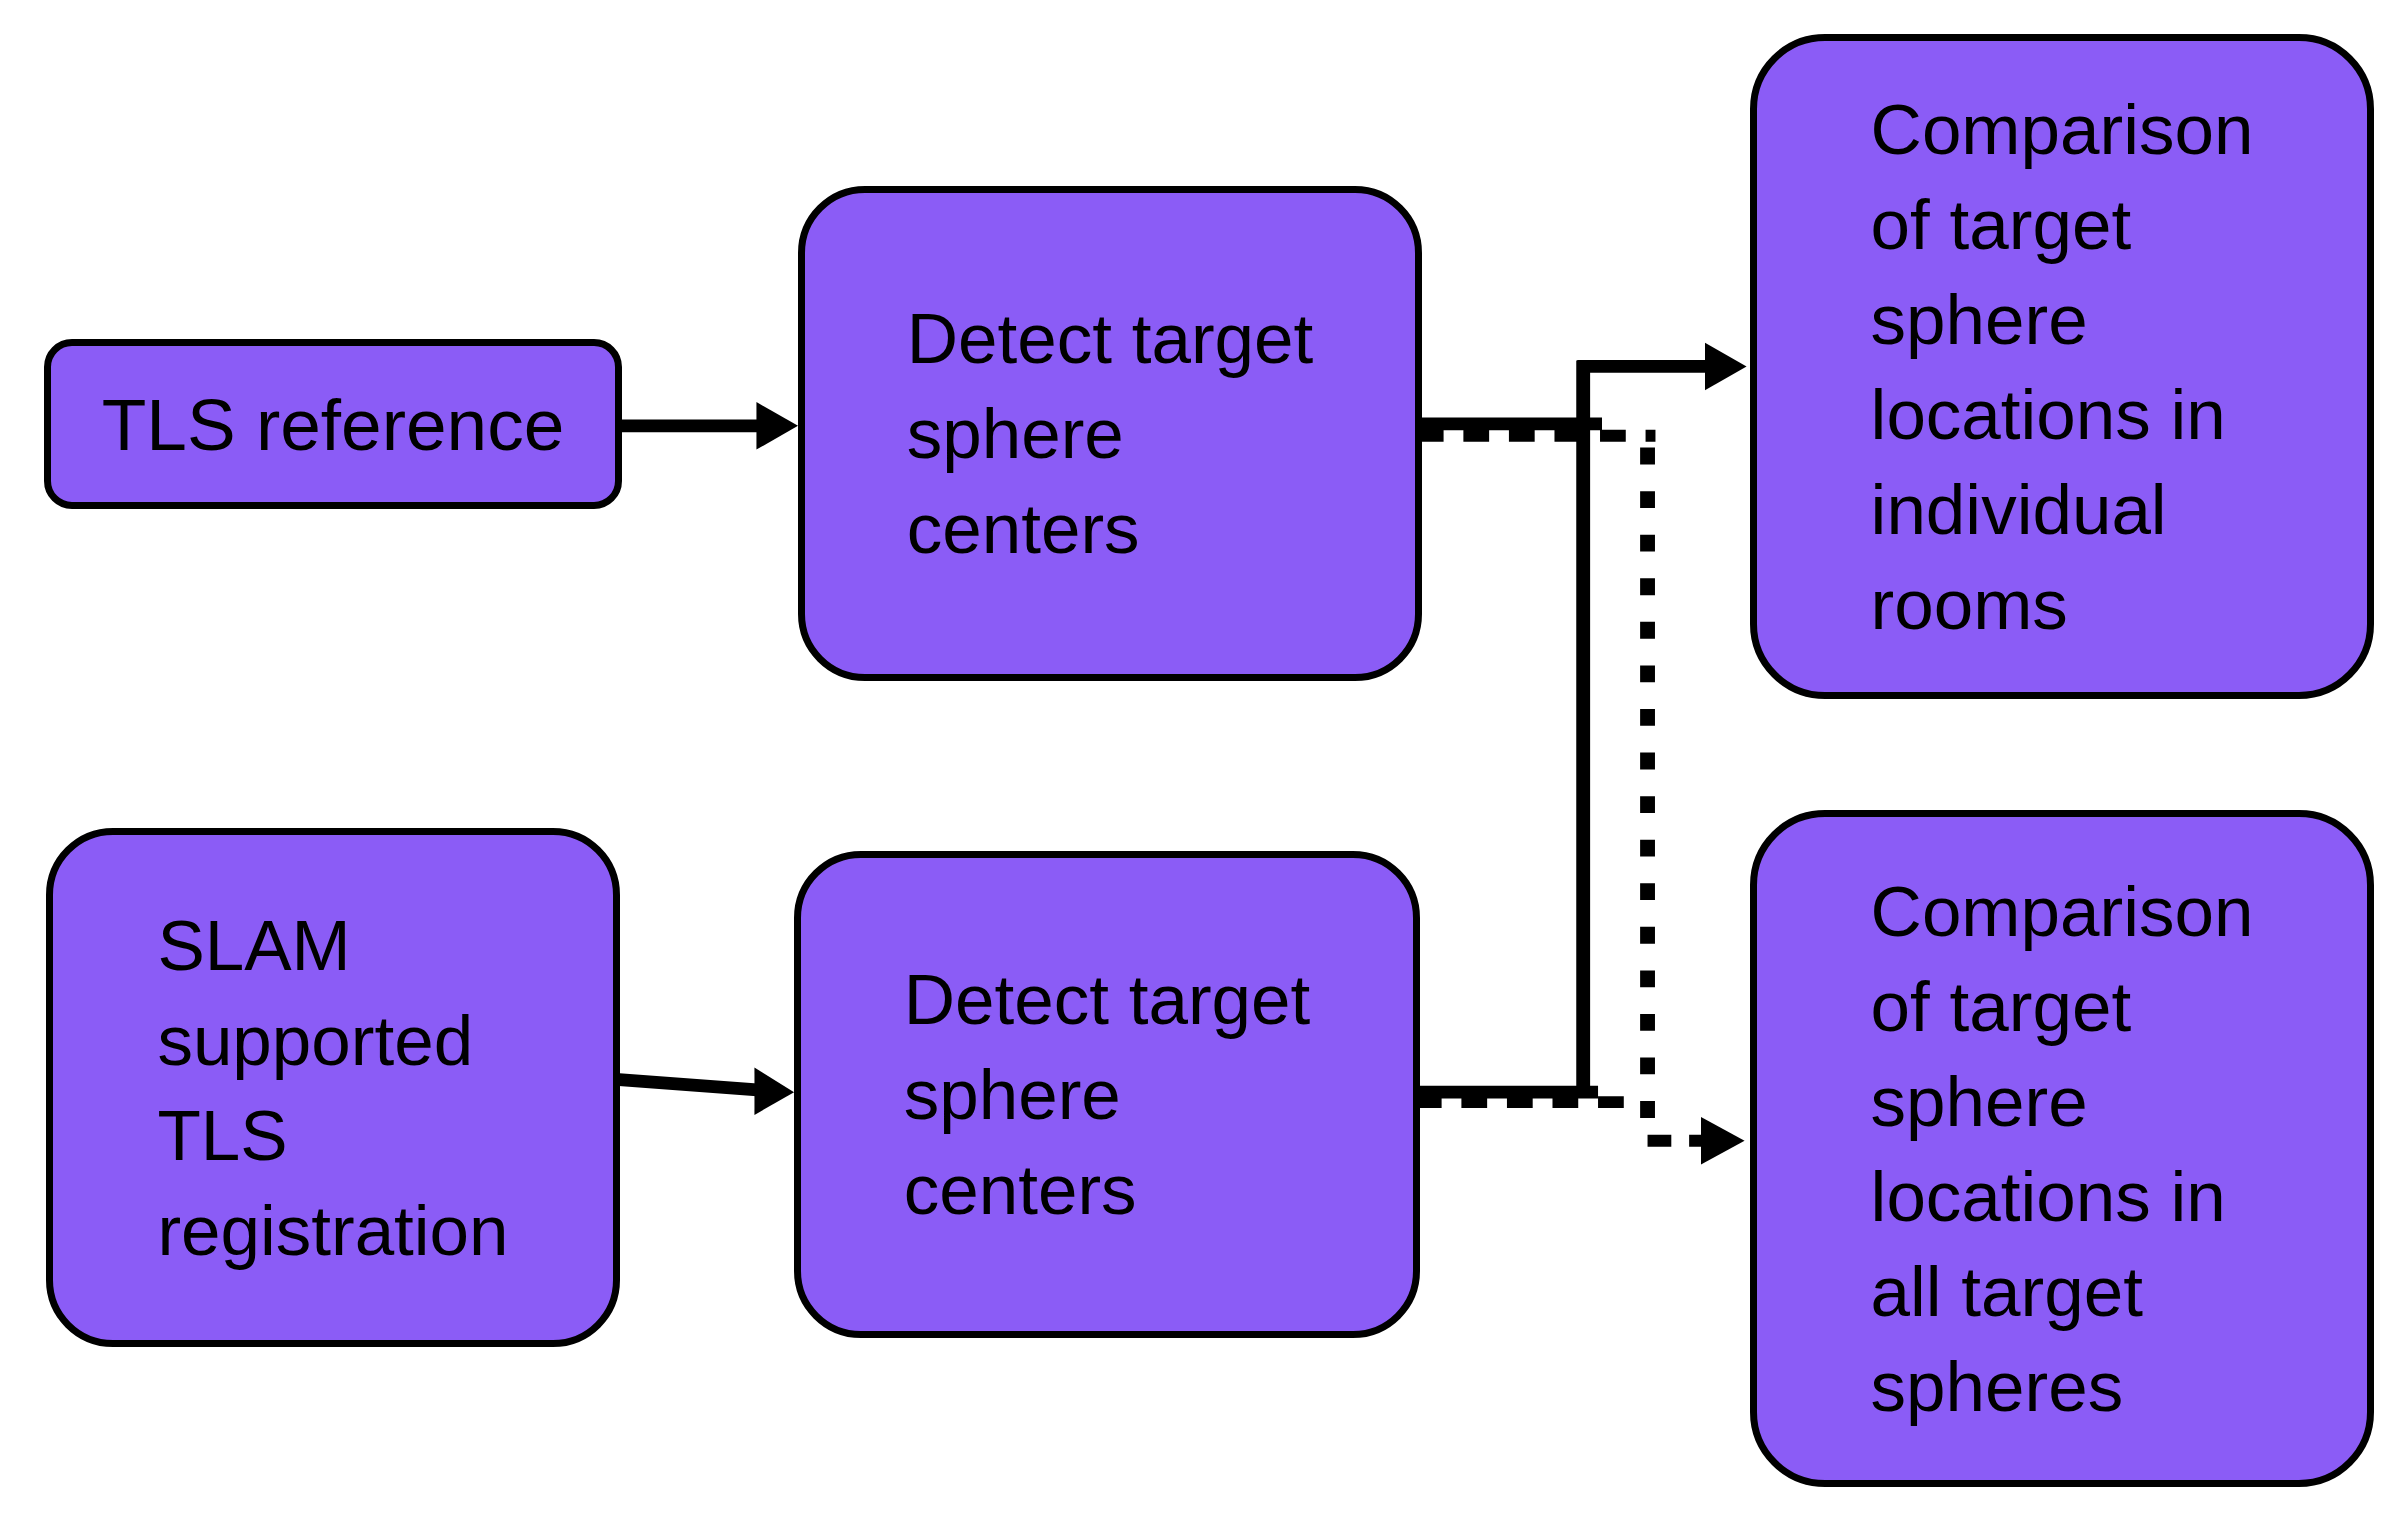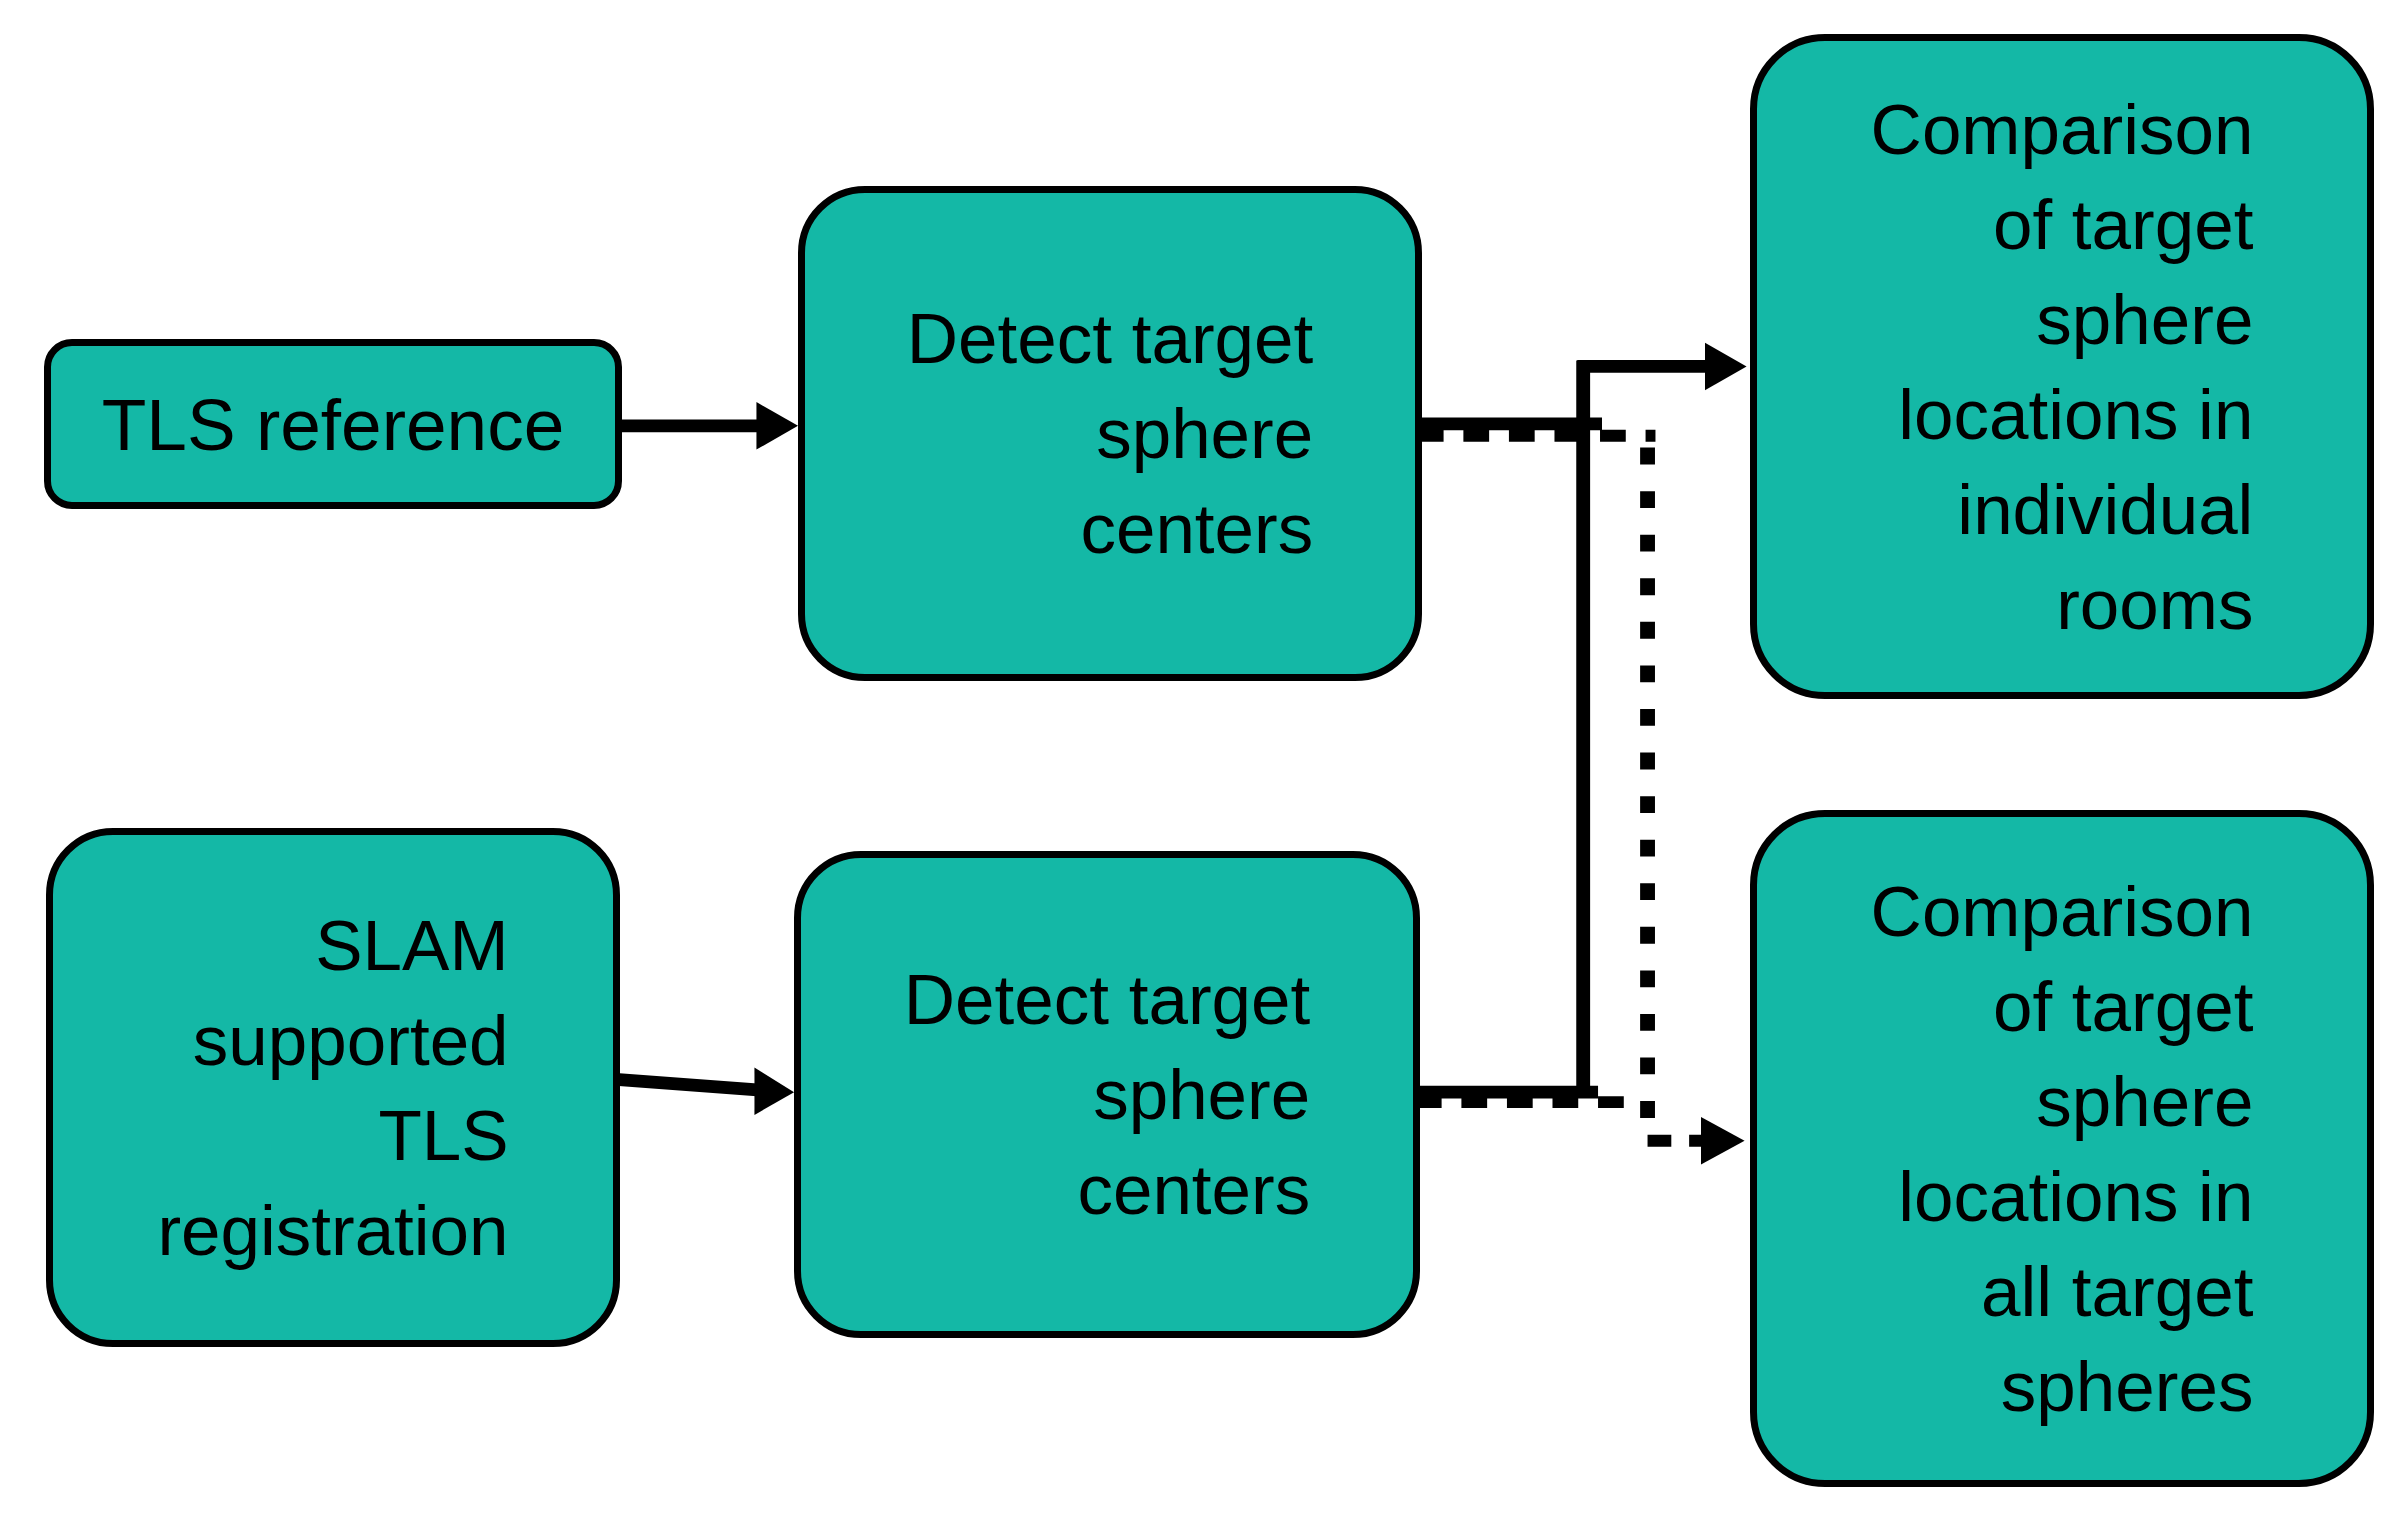--- a/index.html
+++ b/index.html
@@ -18,26 +18,26 @@
   .connector-layer {
     position: absolute;
     left: 0;
     top: 0;
     width: 2403px;
     height: 1518px;
   }
   .node {
     position: absolute;
     box-sizing: border-box;
-    background: #14b8a6;
+    background: #8b5cf6;
     border: 7px solid #000000;
     display: flex;
     align-items: center;
     justify-content: center;
-    text-align: right;
+    text-align: left;
   }
   .node-label {
     white-space: pre-line;
     color: #000000;
     font-size: 71px;
     line-height: 95px;
     font-weight: 400;
     letter-spacing: 0px;
   }
   

